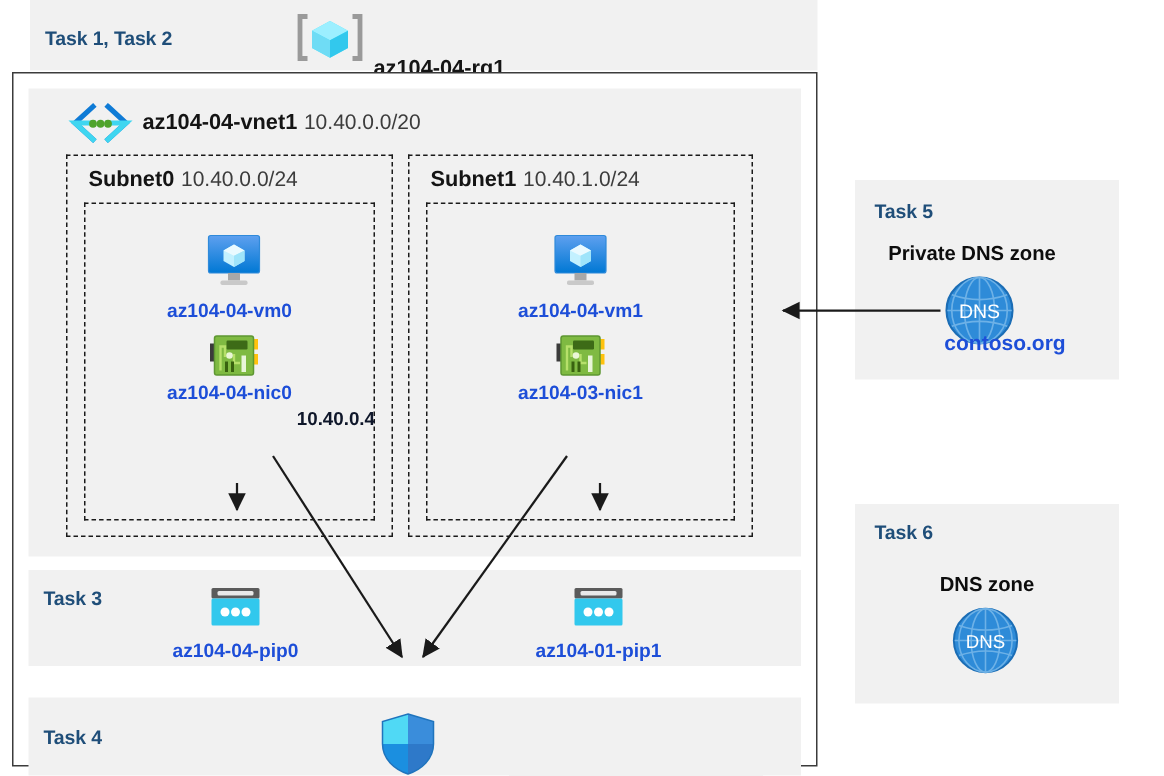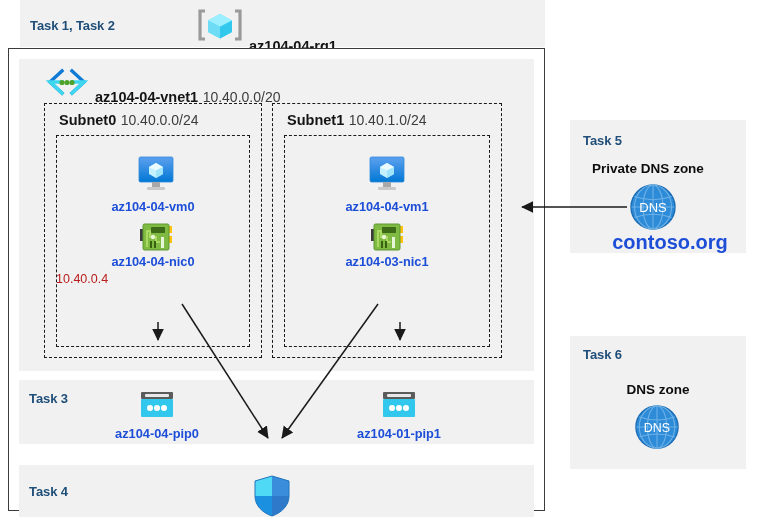--- a/index.html
+++ b/index.html
@@ -37,22 +37,22 @@
   }
 
   
   .hdr-name{font-weight:bold;font-size:14.5px;color:#141414;white-space:nowrap;margin-top:21px;}
   .hdr-cidr{font-weight:normal;font-size:14px;color:#3c3c3c;}
   .res-name{
     position:absolute;font-weight:bold;font-size:12.8px;color:#1d4ed8;
     white-space:nowrap;text-align:center;
   }
   .res-ip{
-    position:absolute;font-weight:normal;font-size:12.5px;color:#b91c1c;
-    white-space:nowrap;text-align:left;
+    position:absolute;font-weight:bold;font-size:12.5px;color:#0f172a;
+    white-space:nowrap;text-align:right;
   }
   .zone-title{
     position:absolute;font-weight:bold;font-size:13.5px;color:#0d0d0d;
     white-space:nowrap;text-align:center;
   }
 
   
   .icon{position:absolute;}
   svg{display:block;overflow:visible;}
 </style>
@@ -86,21 +86,21 @@
           <path d="M15 2 L3 13 L15 24" fill="none" stroke="#0f7bd6" stroke-width="3.4" stroke-linecap="square"></path>
           <path d="M15 13 L3 13 L15 24" fill="none" stroke="#3fd6f0" stroke-width="3.4" stroke-linecap="square"></path>
           <path d="M25 2 L37 13 L25 24" fill="none" stroke="#0f7bd6" stroke-width="3.4" stroke-linecap="square"></path>
           <path d="M25 13 L37 13 L25 24" fill="none" stroke="#3fd6f0" stroke-width="3.4" stroke-linecap="square"></path>
           <circle cx="15" cy="13.5" r="2.6" fill="#4fa32b"></circle>
           <circle cx="20" cy="13.5" r="2.6" fill="#4fa32b"></circle>
           <circle cx="25" cy="13.5" r="2.6" fill="#4fa32b"></circle>
         </svg>
       </div>
 
-      <div style="position:absolute;left:76px;top:29px;white-space:nowrap;">
+      <div style="position:absolute;left:76px;top:14px;white-space:nowrap;">
         <span class="hdr-name">az104-04-vnet1</span>
         <span class="hdr-cidr">10.40.0.0/20</span>
       </div>
 
       <div class="dashed" style="left:25px;top:44px;width:218px;height:255px;"></div>
       <div style="position:absolute;left:40px;top:52px;white-space:nowrap;">
         <span class="hdr-name">Subnet0</span>
         <span class="hdr-cidr">10.40.0.0/24</span>
       </div>
       <div class="dashed" style="left:37px;top:76px;width:194px;height:212px;"></div>
@@ -249,21 +249,21 @@
         <ellipse cx="24" cy="24" rx="10" ry="22"></ellipse>
         <ellipse cx="24" cy="24" rx="18.5" ry="22"></ellipse>
         <line x1="24" y1="2" x2="24" y2="46"></line>
         <line x1="2.5" y1="24" x2="45.5" y2="24"></line>
         <path d="M5.5 13.5 Q24 20 42.5 13.5"></path>
         <path d="M5.5 34.5 Q24 28 42.5 34.5"></path>
       </g>
       <text x="24" y="29" text-anchor="middle" font-family="Liberation Sans, sans-serif" font-size="13" fill="#ffffff">DNS</text>
     </svg>
   </div>
-  <div class="res-name" style="left:570px;top:231px;width:200px;font-size:20px;">contoso.org</div>
+  <div class="res-name" style="left:570px;top:220px;width:200px;font-size:14px;">contoso.org</div>
 
   <div class="panel" style="left:570px;top:336px;width:176px;height:133px;"></div>
   <div class="task-label" style="left:583px;top:347px;">Task 6</div>
   <div class="zone-title" style="left:570px;top:382px;width:176px;">DNS zone</div>
 
   <div class="icon" style="left:634px;top:404px;">
     <svg width="46" height="46" viewBox="0 0 48 48">
       <circle cx="24" cy="24" r="22" fill="#2e8bd8"></circle>
       <circle cx="24" cy="24" r="22" fill="none" stroke="#1b6db5" stroke-width="1.4"></circle>
       <g stroke="#71b4e8" stroke-width="1.1" fill="none" opacity="0.95">

